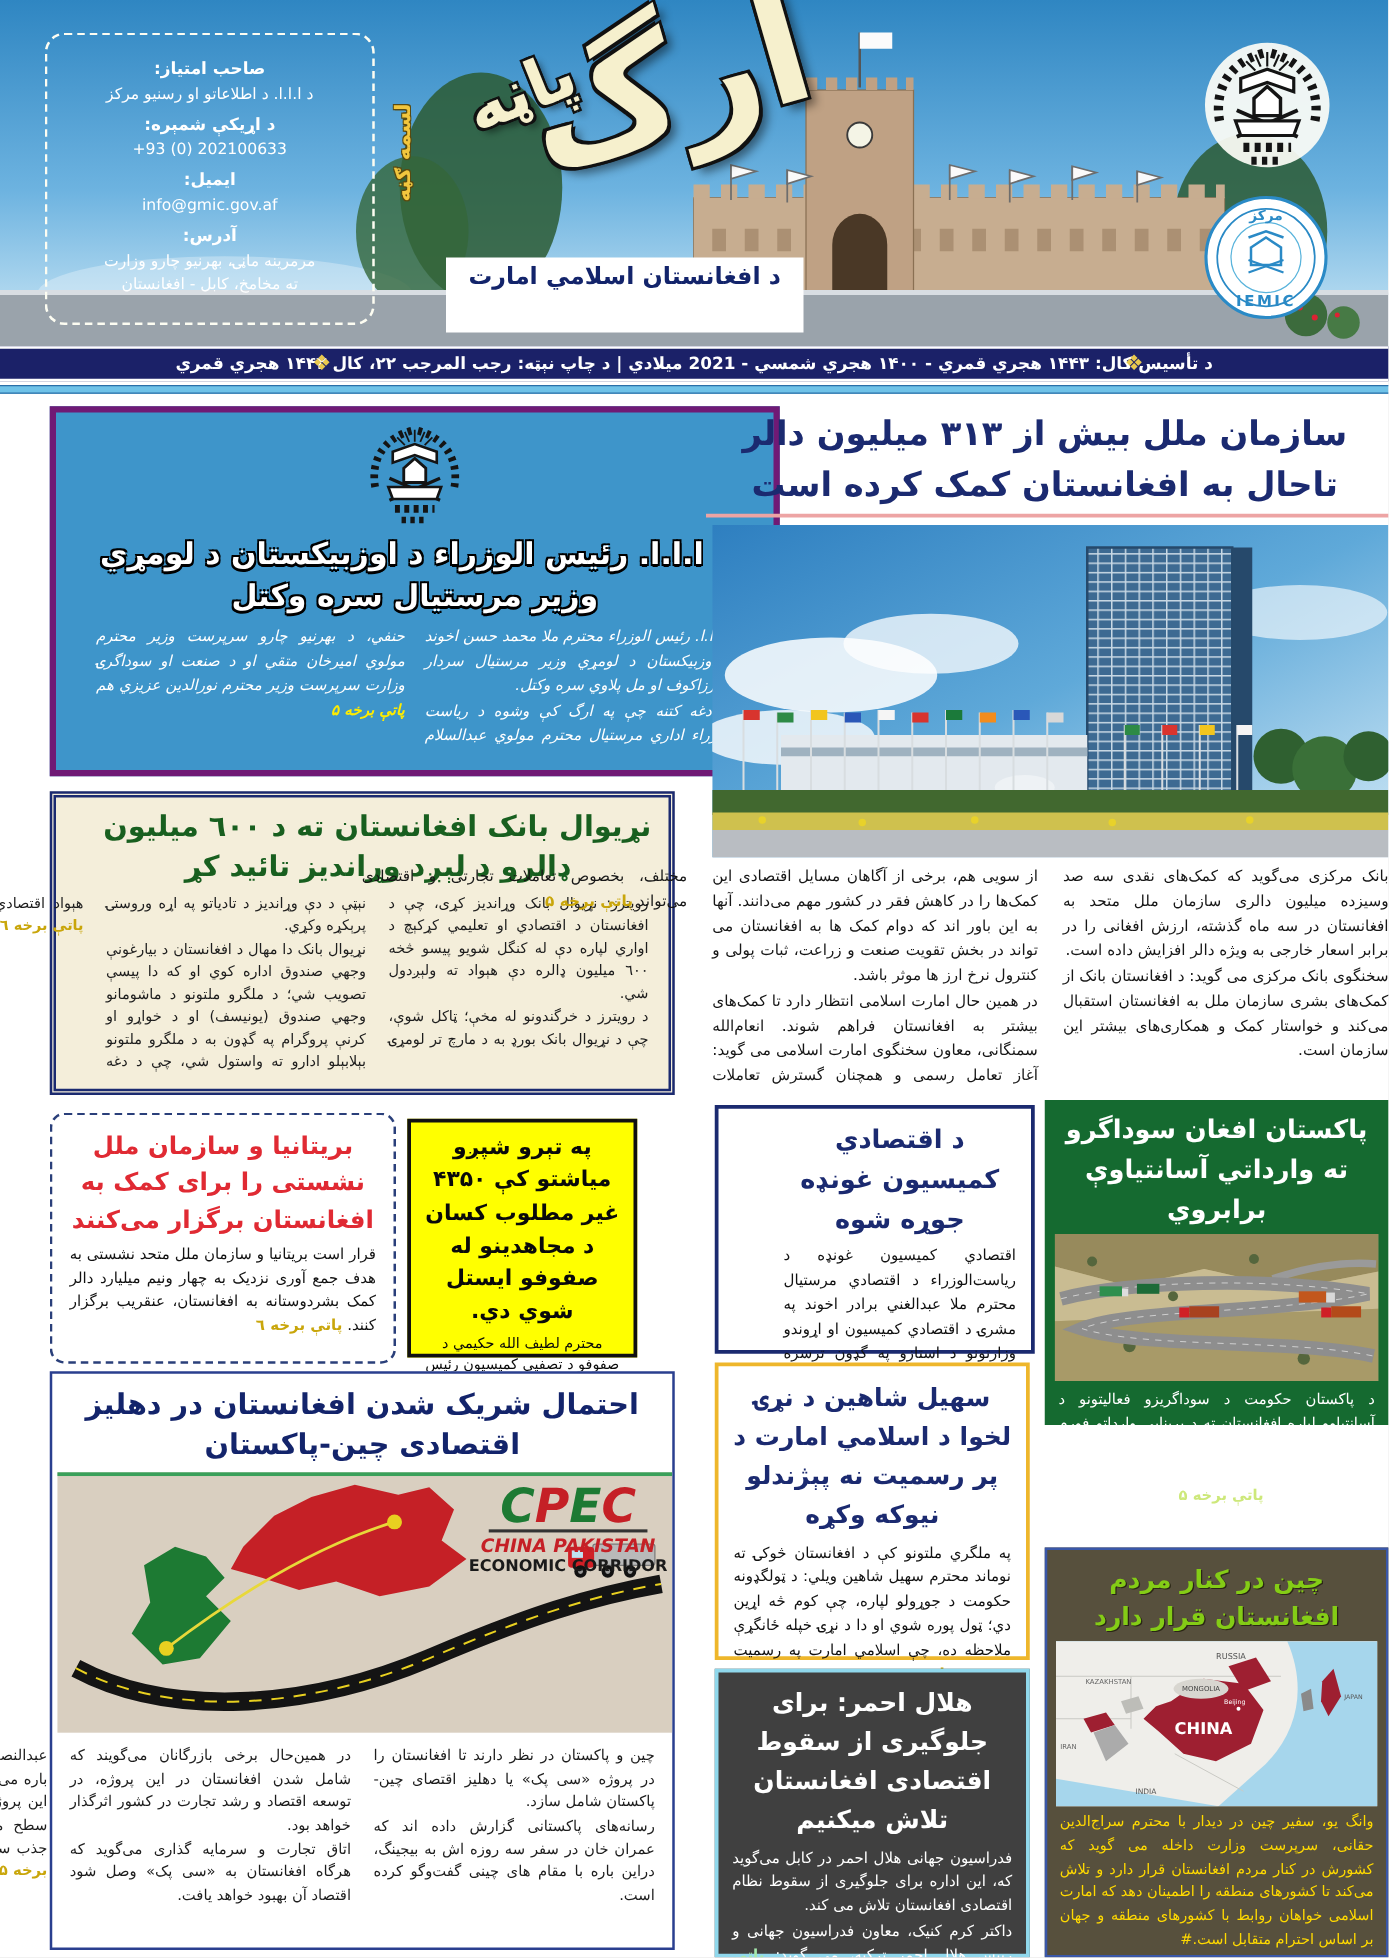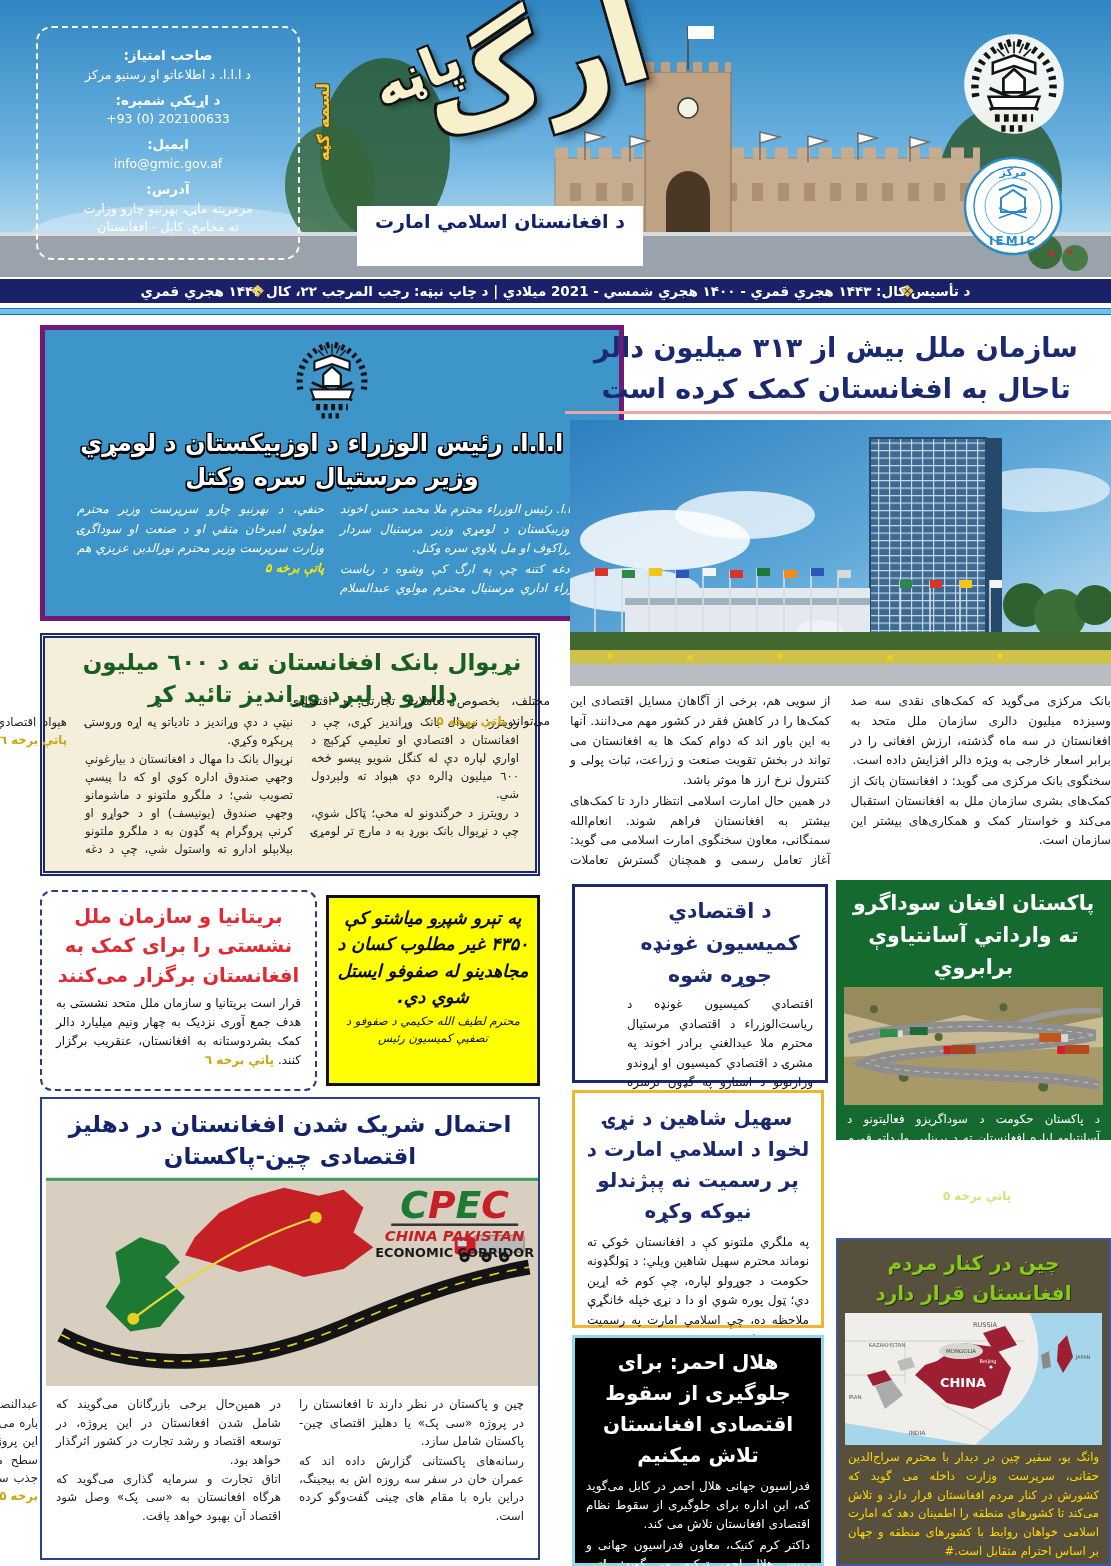--- a/index.html
+++ b/index.html
@@ -61,22 +61,22 @@
             border:5px double #1b2a70; text-align:center;padding-left:24px; }
   .box-wb h2 { color:#185f1f; font-size:23px; margin:8px 12px 4px; }
   .box-wb .jbody { column-count:2; column-gap:18px; height:150px; margin:4px 16px 0;
                    color:#1d1d1d; font-size:11.6px; line-height:1.55; }
 
   .box-uk { left:40px; top:890px; width:277px; height:201px; background:#fff;
             border:2.5px dashed #2a3f7a; border-radius:12px; text-align:center; }
   .box-uk h2 { color:#e02a33; font-size:19.5px; line-height:1.5; margin:10px 10px 4px; }
   .box-uk .jbody { margin:2px 14px 0; color:#111; font-size:12px; line-height:1.6; }
 
-  .box-purge { left:326px; top:895px; width:214px; height:191px; background:#ffff00;
-               border:3px solid #111; text-align:center;font-style:italic; }
+  .box-purge { left:326px; top:895px; width:184px; height:191px; background:#ffff00;
+               border:3px solid #111; text-align:center; }
   .box-purge h2 { color:#0a0a0a; font-size:17.5px; line-height:1.5; margin:7px 8px 3px; }
   .box-purge .by { color:#0a0a0a; font-size:11.5px; line-height:1.5; margin:0 8px; }
 
   .box-cpec { left:40px; top:1097px; width:500px; height:463px; background:#fff; border:2px solid #2a3f8f; }
   .box-cpec h2 { color:#13246b; font-size:23px; text-align:center; margin:9px 10px 5px; }
   .cpec-art { display:block; width:492px; height:210px; }
   .box-cpec .jbody { column-count:2; column-gap:18px; height:166px; margin:8px 14px 0;
                      color:#1d1d1d; font-size:11.8px; line-height:1.56; }
 
   .lead-hl { left:560px; top:328px; width:552px; text-align:center; color:#1b2a70;
@@ -95,21 +95,21 @@
              color:#fff; text-align:center; }
   .box-pak h2 { font-size:20.5px; line-height:1.55; margin:8px 10px 4px; }
   .pak-photo { display:block; width:259px; height:118px; margin:4px auto 5px; }
   .box-pak .jbody { margin:0 11px; font-size:11.8px; line-height:1.6; }
 
   .box-sh { left:572px; top:1090px; width:252px; height:238px; background:#fff;
             border:3px solid #eeb62b; text-align:center; }
   .box-sh h2 { color:#1b2a70; font-size:20px; line-height:1.55; margin:10px 8px 6px; }
   .box-sh .jbody { margin:0 12px; color:#111; font-size:12px; line-height:1.62; }
 
-  .box-rc { left:572px; top:1335px; width:252px; height:231px; background:#000000;
+  .box-rc { left:572px; top:1335px; width:252px; height:231px; background:#404040;
             border:3px solid #90d8ec; color:#fff; text-align:center; }
   .box-rc h2 { font-size:20px; line-height:1.55; margin:9px 8px 6px; }
   .box-rc .jbody { margin:0 11px; font-size:12px; line-height:1.6; }
 
   .box-cn { left:836px; top:1238px; width:275px; height:328px; background:#57503d;
             border:2px solid #3a57a8; text-align:center; }
   .box-cn h2 { color:#84cc16; font-size:20px; line-height:1.5; margin:8px 10px 5px;
                text-shadow:1px 1px 0 #2a2615; }
   .cn-map { display:block; width:257px; height:132px; margin:2px auto; background:#fff; }
   .box-cn .jbody { margin:3px 10px 0; color:#ffd900; font-size:11.6px; line-height:1.62; }

